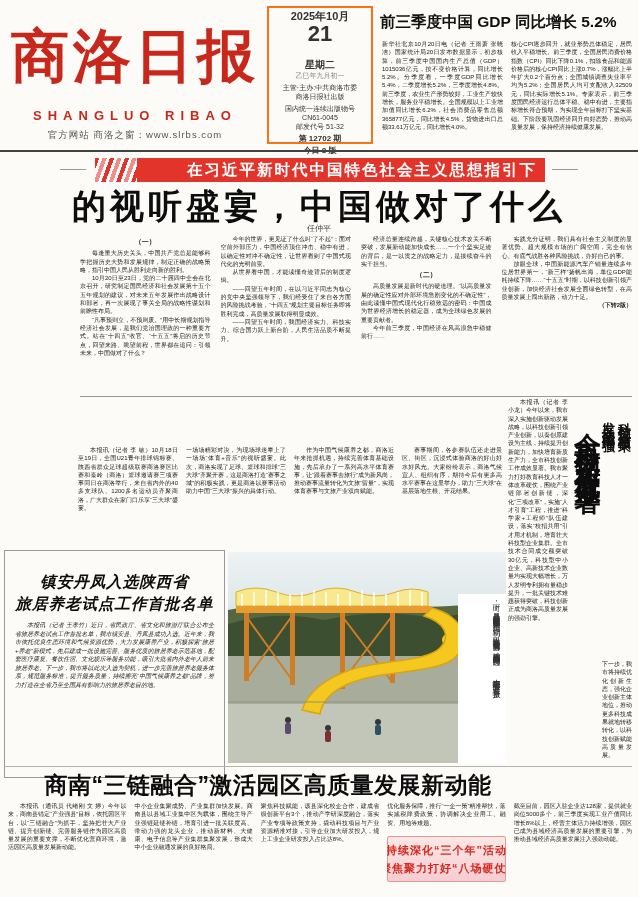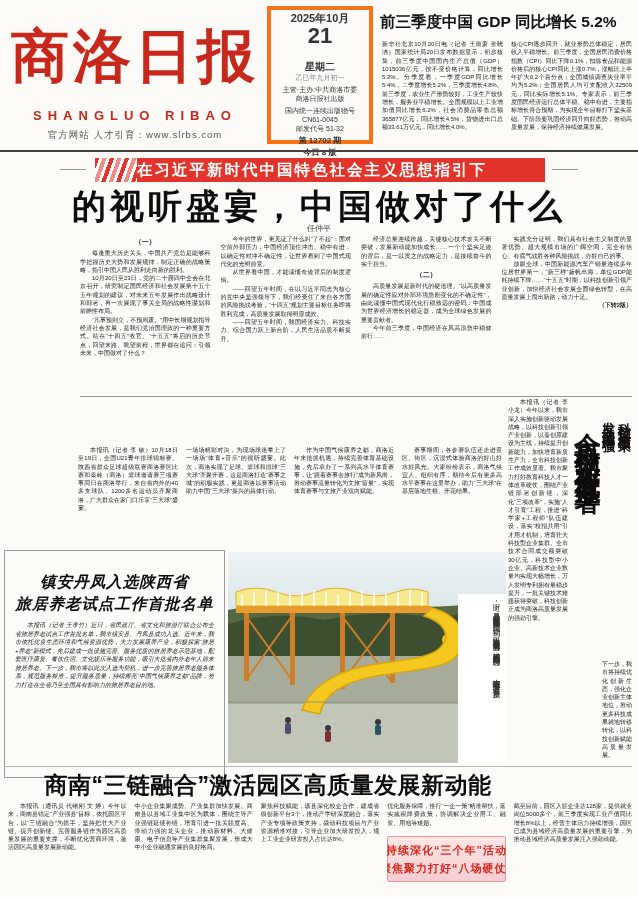--- a/index.html
+++ b/index.html
@@ -7,21 +7,21 @@
         font-family:"Liberation Sans","DejaVu Sans",sans-serif;color:#222;overflow:hidden;}
   
   .mast-title{position:absolute;left:6px;top:6px;width:258px;height:100px;
       font-family:"DejaVu Serif",serif;font-weight:900;font-size:58px;line-height:100px;
       letter-spacing:4px;color:#c8281c;text-align:center;white-space:nowrap;}
   .mast-en{position:absolute;left:6px;top:108px;width:258px;text-align:center;
       color:#c8281c;font-weight:700;font-size:13px;letter-spacing:6px;}
   .mast-site{position:absolute;left:6px;top:129px;width:258px;text-align:center;
       color:#555;font-size:9.5px;letter-spacing:1px;}
   
-  .datebox{position:absolute;left:267px;top:6px;width:106px;height:138px;border:4px solid #f97316;
+  .datebox{position:absolute;left:267px;top:6px;width:106px;height:138px;border:2px solid #f97316;
       box-sizing:border-box;padding:4px 3px;text-align:center;font-size:7px;color:#333;line-height:9px;}
   .db-ym{font-size:11px;font-weight:700;}
   .db-day{font-size:22px;font-weight:700;line-height:26px;}
   .db-week{font-size:10px;font-weight:700;margin-top:13px;text-align:center;}
   .db-lunar{font-size:7px;color:#888;margin-top:2px;}
   .db-line{margin-top:3px;}
   .db-issue{font-size:8px;font-weight:700;margin-top:3px;}
   
   .gdp-head{position:absolute;left:380px;top:12px;width:254px;font-size:15.5px;font-weight:900;
       color:#111;white-space:nowrap;letter-spacing:0;}
@@ -29,21 +29,21 @@
   .gdp-col{flex:1;font-size:6px;line-height:8.3px;text-align:justify;color:#222;}
   
   .rule-header{position:absolute;left:0;top:150px;width:638px;height:2px;background:#44423e;}
   .rule-lead{position:absolute;left:80px;top:396px;width:552px;height:1px;background:#9a9892;}
   .rule-bottom{position:absolute;left:4px;top:766px;width:628px;height:1px;background:#b5b3ad;}
   .side-dash{position:absolute;top:169px;width:26px;height:1px;background:#9a9892;}
   
   .banner{position:absolute;left:95px;top:158px;width:450px;height:24px;background:#e2342a;}
   .banner-stripes{position:absolute;left:0;top:0;width:42px;height:24px;
       background:repeating-linear-gradient(110deg,#e2342a 0 4px,#ffffff 4px 7px,#ef8d86 7px 11px,#ffffff 11px 14px);}
-  .banner-text{position:absolute;left:42px;top:0;width:400px;height:24px;line-height:24px;text-align:left;
+  .banner-text{position:absolute;left:42px;top:0;width:400px;height:24px;line-height:24px;text-align:right;
       color:#fff;font-size:15.5px;font-weight:900;letter-spacing:2px;white-space:nowrap;}
   
   .lead-head{position:absolute;left:0;top:184px;width:638px;text-align:center;font-size:34px;
       font-weight:900;letter-spacing:4px;color:#0d0d0d;white-space:nowrap;}
   .lead-byline{position:absolute;left:0;top:223px;width:638px;text-align:center;font-size:8px;color:#444;}
   .lead-body{position:absolute;left:80px;top:235px;width:552px;height:158px;display:flex;gap:10px;overflow:hidden;}
   .ncol{flex:1;font-size:6px;line-height:8.3px;text-align:justify;color:#222;overflow:hidden;}
   .ncol p{margin:0;text-indent:2em;}
   p.marker{text-indent:0;text-align:center;font-weight:700;font-size:7px;margin:3px 0;}
   p.jump{text-indent:0;text-align:right;font-weight:700;}
@@ -87,21 +87,21 @@
   .notice div{color:#d5281e;font-size:11px;font-weight:900;line-height:18px;letter-spacing:1px;
       text-indent:0;white-space:nowrap;}
 </style>
 </head>
 <body>
 
 <div id="page">
 
   <div class="mast-title">商洛日报</div>
   <div class="mast-en">SHANGLUO RIBAO</div>
-  <div class="mast-site">官方网站 人才引育：www.slrbs.com</div>
+  <div class="mast-site">官方网站 商洛之窗：www.slrbs.com</div>
 
   <div class="datebox">
     <div class="db-ym">2025年10月</div>
     <div class="db-day">21</div>
     <div class="db-week">星期二</div>
     <div class="db-lunar">乙巳年九月初一</div>
     <div class="db-line">主管·主办:中共商洛市委</div>
     <div>商洛日报社出版</div>
     <div class="db-line">国内统一连续出版物号</div>
     <div>CN61-0045</div>

